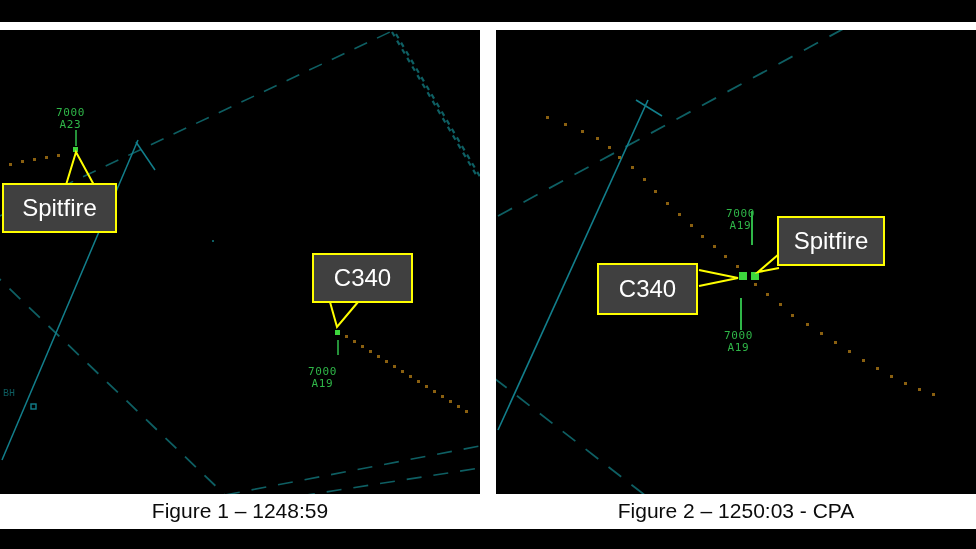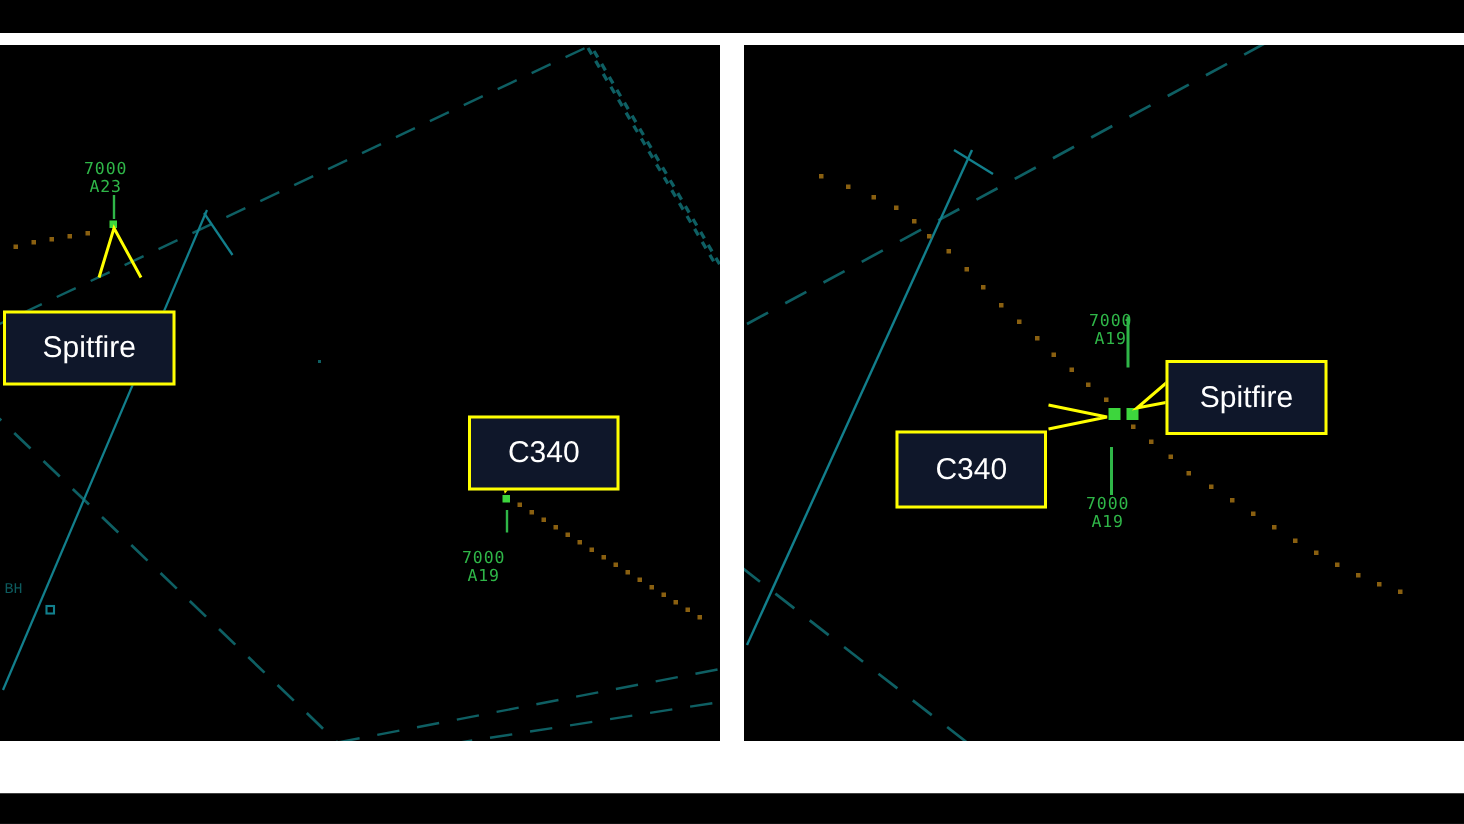--- a/index.html
+++ b/index.html
@@ -68,29 +68,28 @@
     text-align: center;
     pointer-events: none;
     margin-top: 11px;
   }
 
   
   .callout {
     position: absolute;
     box-sizing: border-box;
     border: 2px solid #ffff00;
-    background: #0f172a;
+    background: #404040;
     color: #ffffff;
     font-family: "Liberation Sans", sans-serif;
-    font-size: 20px;
+    font-size: 24px;
     display: flex;
     align-items: center;
     justify-content: center;
     z-index: 6;
-    margin-top: 24px;
   }
 
   
   .caption {
     position: absolute;
     top: 496px;
     height: 30px;
     line-height: 30px;
     text-align: center;
     color: #0b0b0b;
@@ -257,14 +256,16 @@
 
     <div class="datablock" style="left:230px; top:167px;">7000
 A19</div>
     <div class="datablock" style="left:228px; top:289px;">7000
 A19</div>
   </div>
 
   <div class="callout" style="left:777px; top:216px; width:108px; height:50px;">Spitfire</div>
   <div class="callout" style="left:597px; top:263px; width:101px; height:52px;">C340</div>
 
+  <div class="caption caption-left">Figure 1 – 1248:59</div>
+  <div class="caption caption-right">Figure 2 – 1250:03 - CPA</div>
 
 </div>
 
 </body></html>

